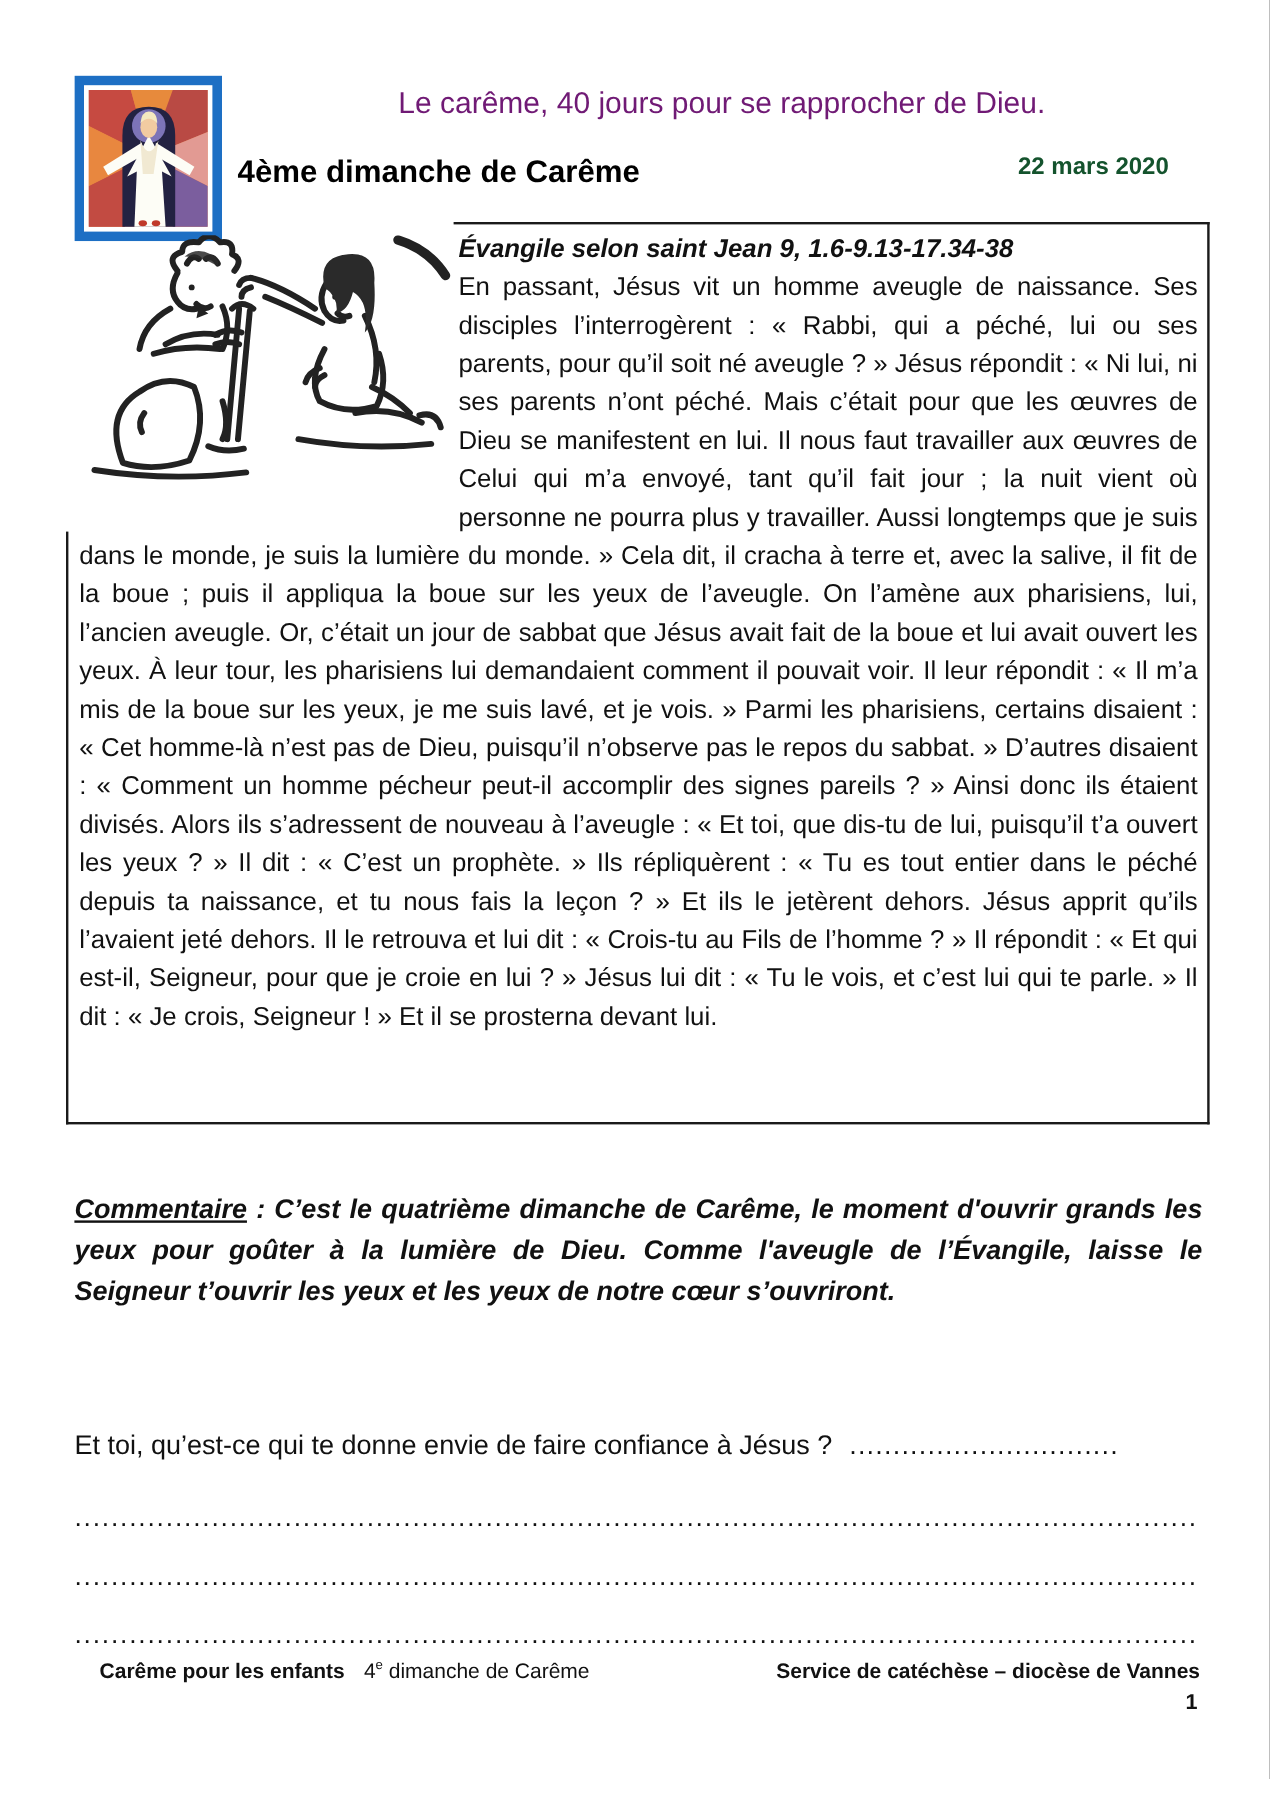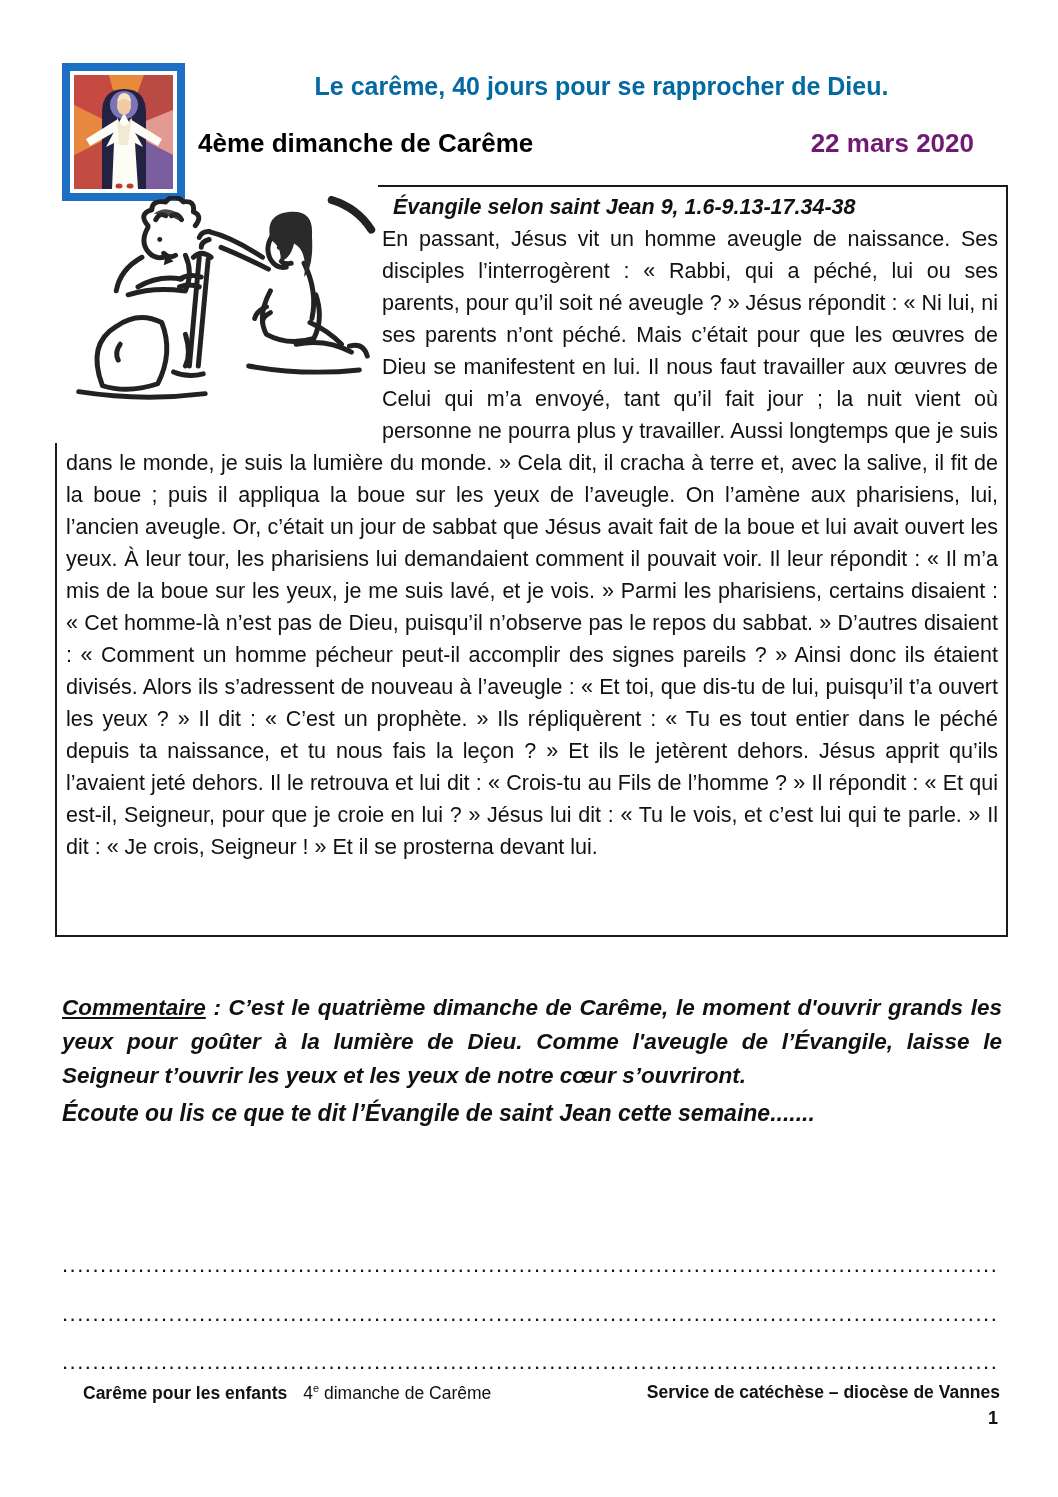--- a/index.html
+++ b/index.html
@@ -9,43 +9,43 @@
     margin:0 auto;
     background:#ffffff;
     font-family:"Liberation Sans",sans-serif;
     color:#111;
     overflow:hidden;
   }
   
   .artwork{position:absolute;left:62px;top:63px;width:123px;height:138px;}
   .doc-title{
     position:absolute;left:190px;right:45px;top:72px;
-    text-align:center;font-size:25px;font-weight:bold;color:#0369a1;
+    text-align:center;font-size:25px;font-weight:normal;color:#701a75;
   }
   .subtitle-left{
     position:absolute;left:198px;top:128px;
     font-size:26px;font-weight:bold;color:#000000;
   }
   .date{
     position:absolute;right:84px;top:128px;
-    font-size:26px;font-weight:bold;color:#701a75;
+    font-size:20px;font-weight:bold;color:#14532d;
   }
   
   .bline{position:absolute;background:#1a1a1a;}
   .b-top{left:378px;top:185px;width:630px;height:2px;}
   .b-right{left:1006px;top:185px;width:2px;height:752px;}
   .b-bottom{left:55px;top:935px;width:953px;height:2px;}
   .b-left{left:55px;top:443px;width:2px;height:494px;}
   
   .gospel{
     position:absolute;left:66px;top:191px;width:932px;
     font-size:21.5px;line-height:32px;text-align:justify;
   }
   .gospel .spacer{float:left;width:316px;height:252px;}
-  .gospel-heading{font-weight:bold;font-style:italic;margin-left:11px;}
+  .gospel-heading{font-weight:bold;font-style:italic;}
   .drawing{position:absolute;left:68px;top:196px;width:308px;height:252px;}
   
   .commentaire{
     position:absolute;left:62px;top:968px;width:940px;
     font-size:22.5px;line-height:34px;font-weight:bold;font-style:italic;
     text-align:justify;
   }
   .commentaire .underline{text-decoration:underline;}
   
   .ecoute{
@@ -168,22 +168,22 @@
       <path d="M182,172 q56,10 112,4"></path>
     </g>
 
     <path d="M204,44 q-6,-26 20,-28 q24,-2 22,24 q2,32 -8,42 q4,-26 -10,-34 q-4,16 -14,18 q2,-14 -10,-22 z" fill="#2a2a2a"></path>
 
     <path d="M86,18 q10,-8 22,-2 q8,4 6,10 q-14,-8 -28,-8 z" fill="#2a2a2a" opacity="0.85"></path>
   </svg>
 
   <p class="commentaire"><span class="underline">Commentaire</span><span> : </span><span>C’est le quatrième dimanche de Carême, le moment d'ouvrir grands les yeux pour goûter à la lumière de Dieu. Comme l'aveugle de l’Évangile, laisse le Seigneur t’ouvrir les yeux et les yeux de notre cœur s’ouvriront.</span></p>
 
-  <div class="ecoute">Écoute ou lis ce que te dit l’Évangile de saint Jean cette semaine.......</div>
 
+  <div class="question"><span>Et toi, qu’est-ce qui te donne envie de faire confiance à Jésus ?</span><span class="qdots">...............................</span></div>
 
   <div class="answer-line al-1">........................................................................................................................................................................................................</div>
   <div class="answer-line al-2">........................................................................................................................................................................................................</div>
   <div class="answer-line al-3">........................................................................................................................................................................................................</div>
 
   <div class="footer-left"><span class="fl-bold">Carême pour les enfants</span><span class="fl-reg"><span>4</span><sup>e</sup><span> dimanche de Carême</span></span></div>
   <div class="footer-right">Service de catéchèse – diocèse de Vannes</div>
   <div class="page-number">1</div>
 
 </div>

